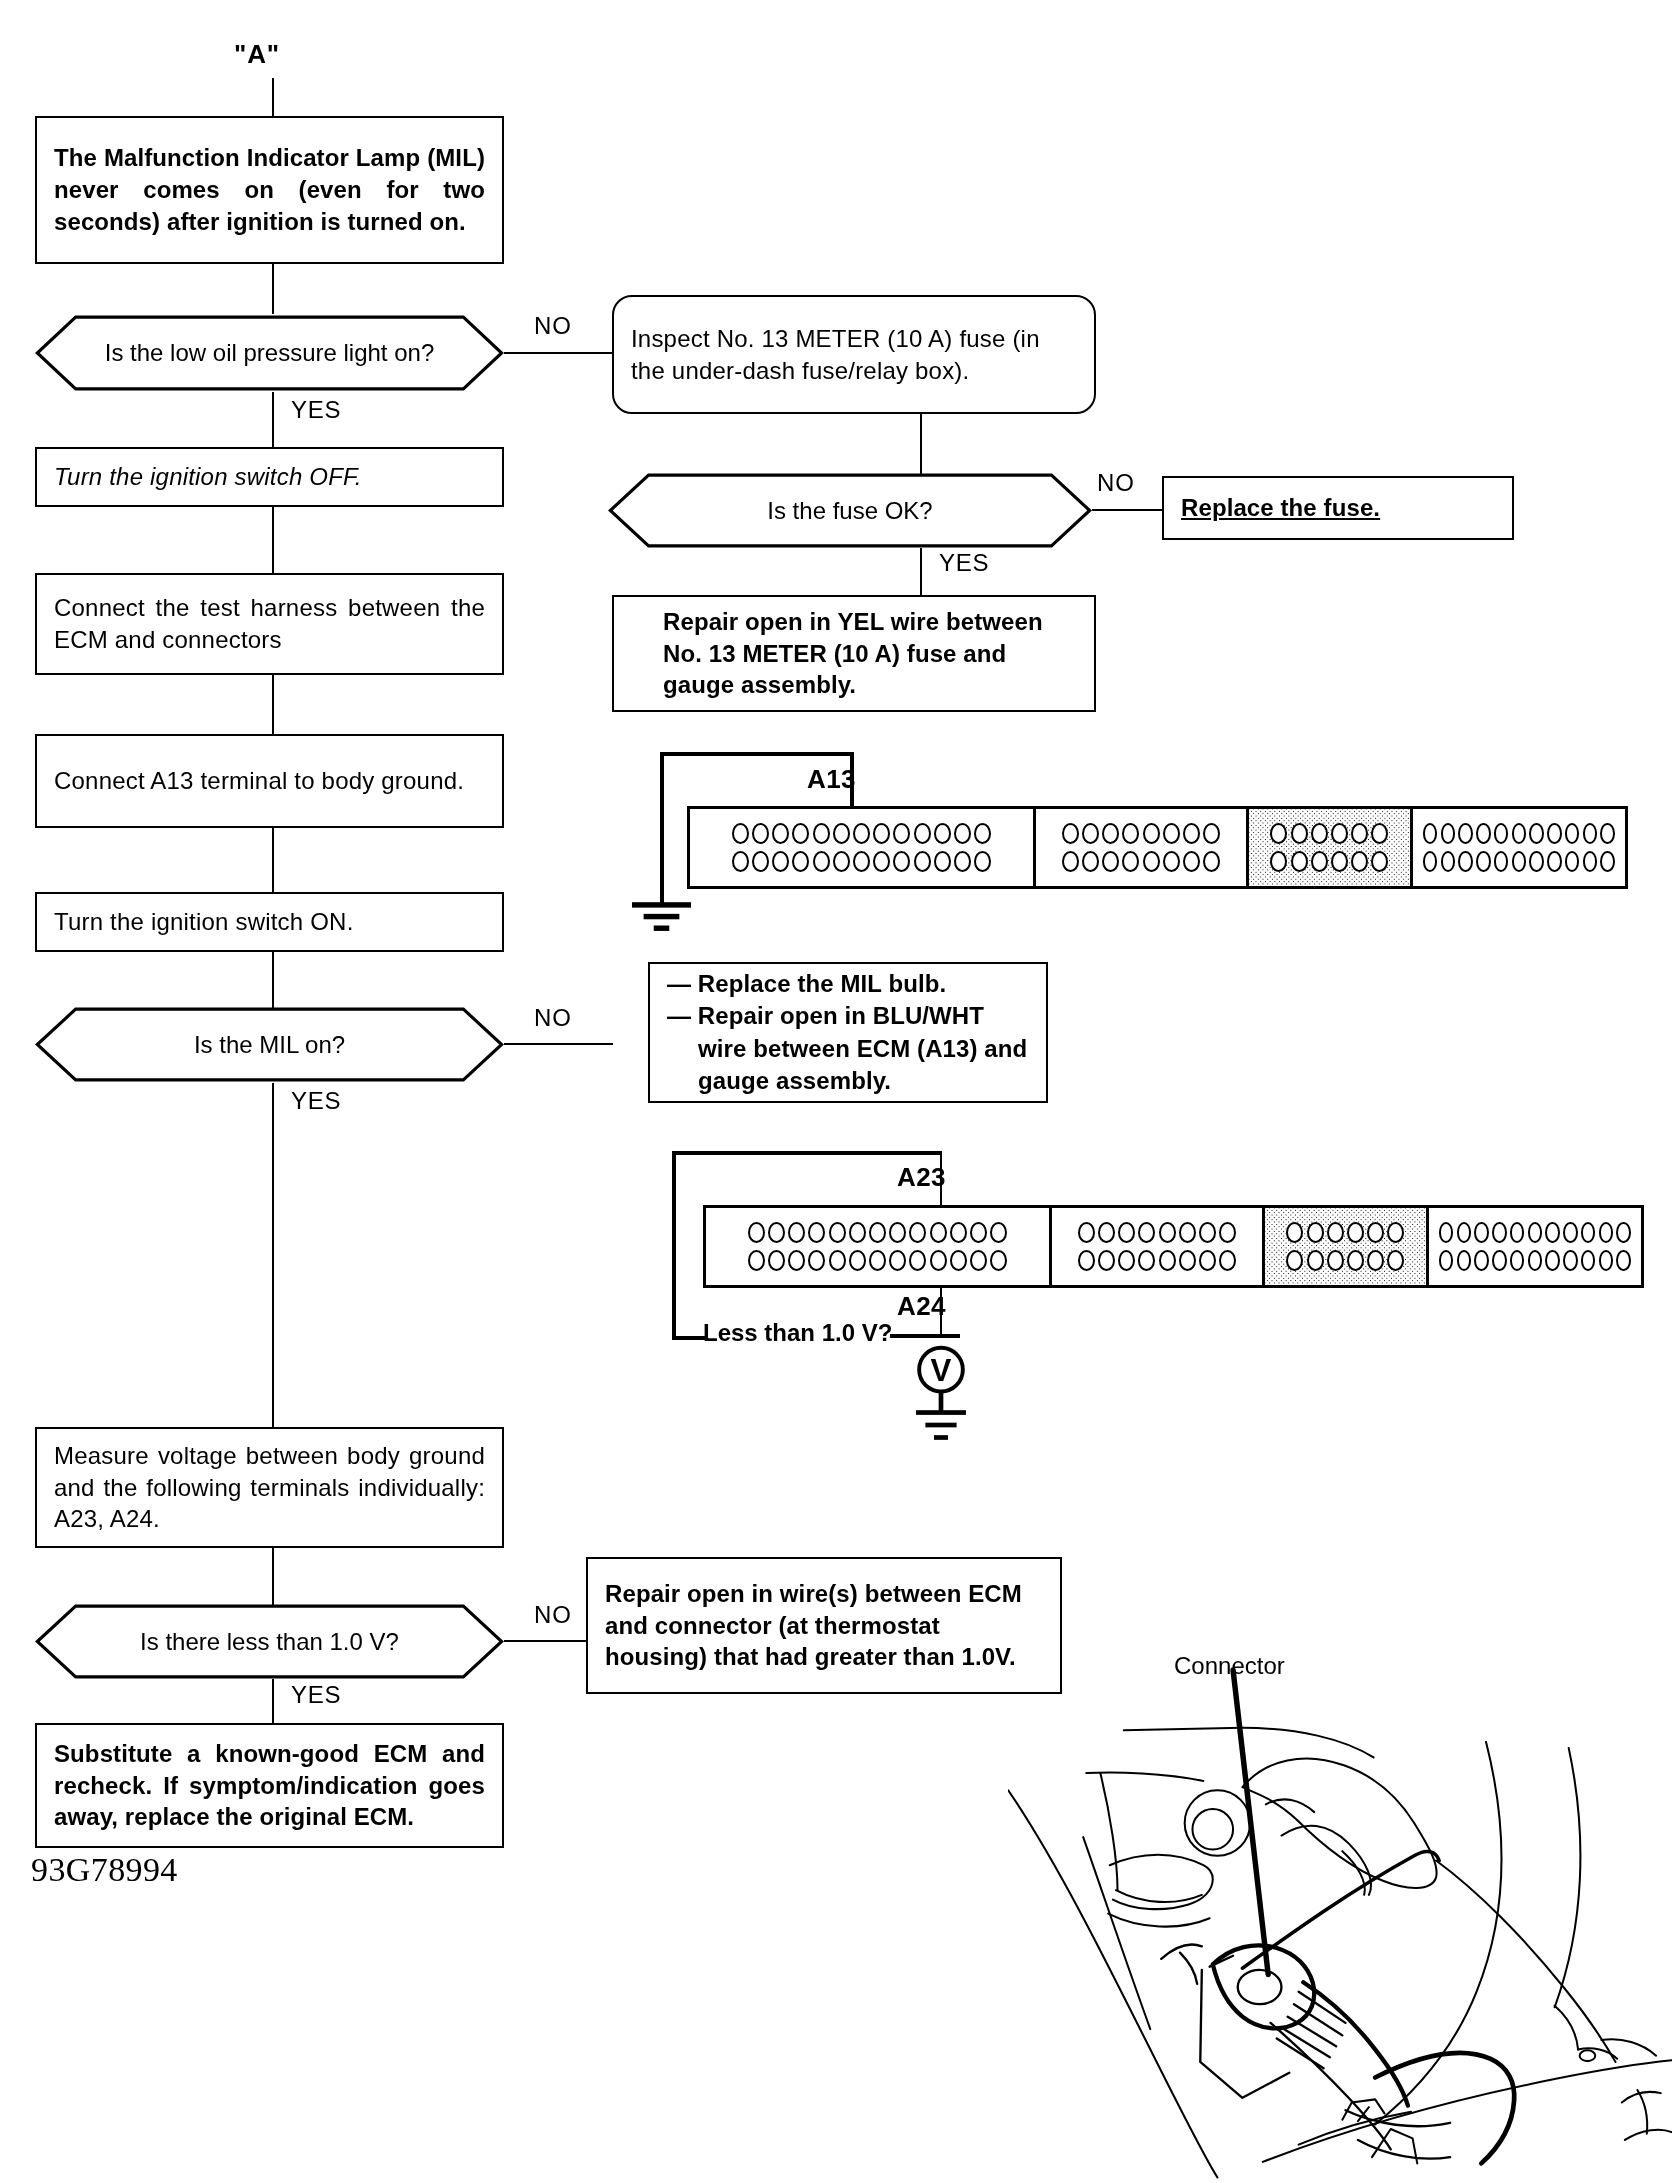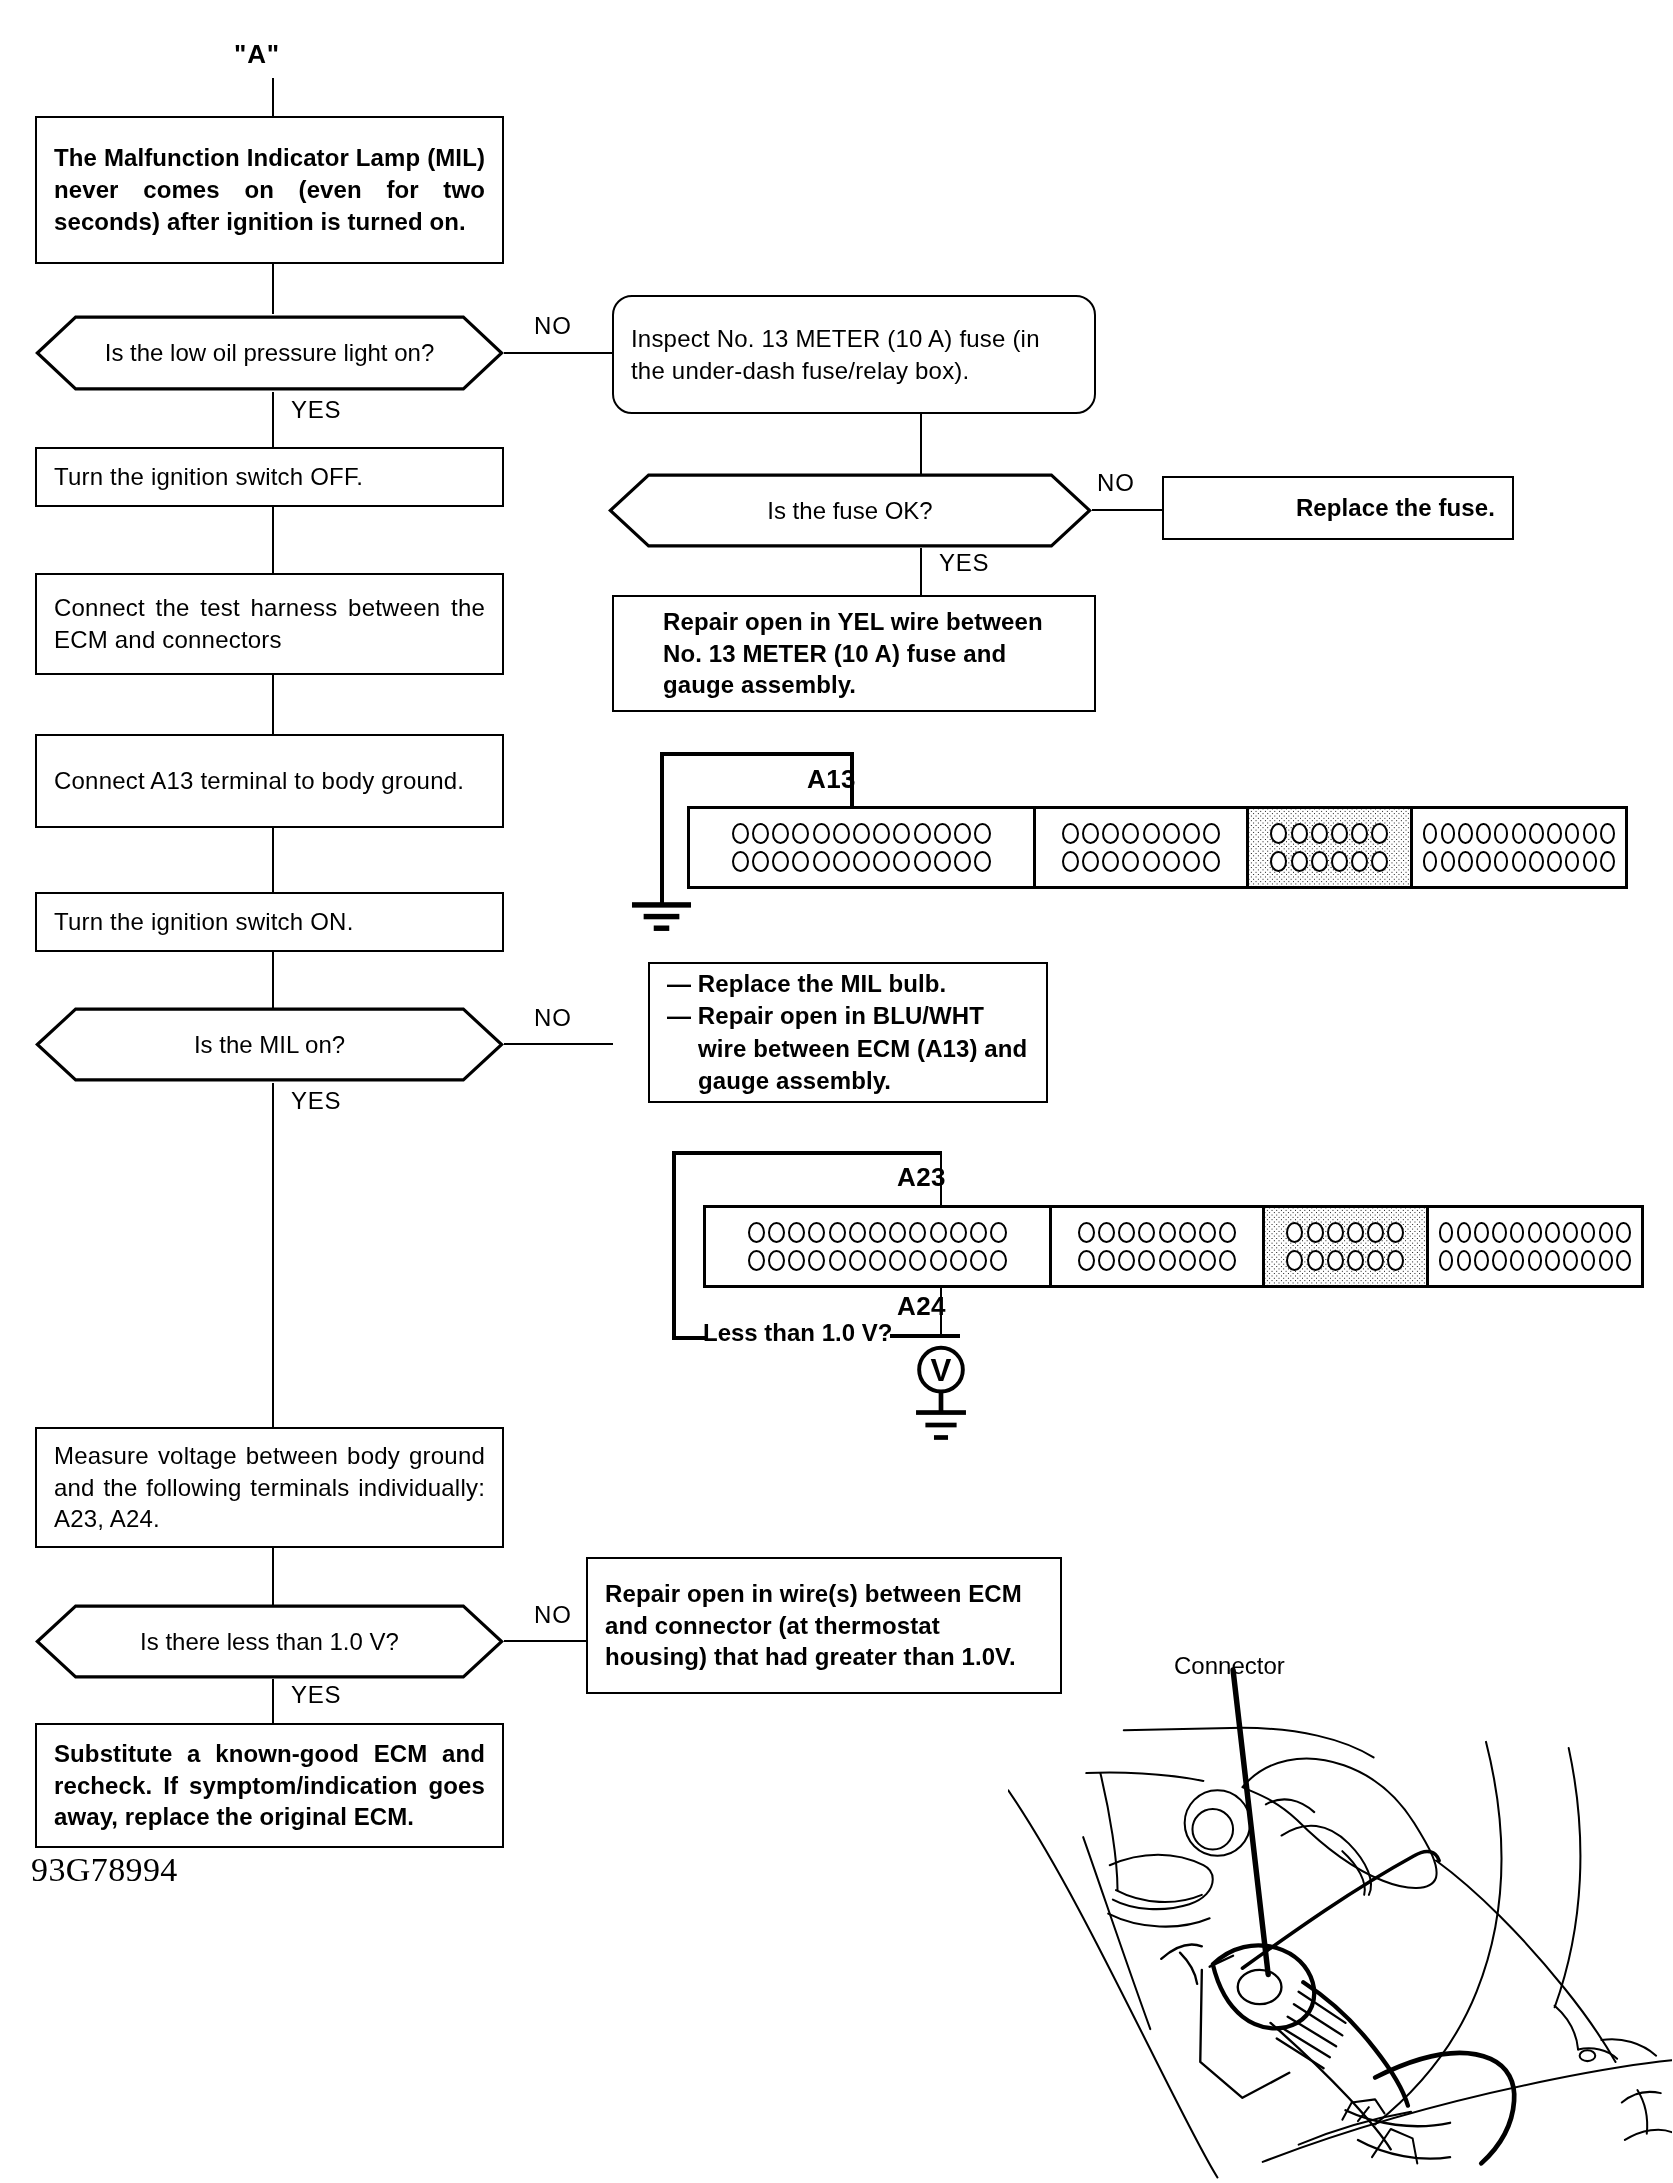--- a/index.html
+++ b/index.html
@@ -76,21 +76,21 @@
   <svg viewBox="0 0 600 100" preserveAspectRatio="none">
     <polygon points="3,50 52,4 548,4 597,50 548,96 52,96" fill="#fff" stroke="#000" stroke-width="4"></polygon>
   </svg>
   <span class="hlabel">Is the low oil pressure light on?</span>
 </div>
 <div class="hline" style="left:504px;top:352px;width:109px;"></div>
 <div class="branch" style="left:534px;top:312px;">NO</div>
 <div class="vline" style="left:272px;top:392px;height:70px;"></div>
 <div class="branch" style="left:291px;top:396px;">YES</div>
 
-<div class="box" style="left:35px;top:447px;width:469px;height:60px;">
+<div class="box" style="left:35px;top:447px;width:469px;height:60px;font-style:italic;">
   <div class="txt t-reg">Turn the ignition switch OFF.</div>
 </div>
 <div class="vline" style="left:272px;top:507px;height:69px;"></div>
 
 <div class="box" style="left:35px;top:573px;width:469px;height:102px;">
   <div class="txt t-reg t-just">Connect the test harness between the ECM and connectors</div>
 </div>
 <div class="vline" style="left:272px;top:674px;height:63px;"></div>
 
 <div class="box" style="left:35px;top:734px;width:469px;height:94px;">
@@ -146,21 +146,21 @@
     <polygon points="3,49 52,4 568,4 617,49 568,94 52,94" fill="#fff" stroke="#000" stroke-width="4"></polygon>
   </svg>
   <span class="hlabel">Is the fuse OK?</span>
 </div>
 <div class="hline" style="left:1092px;top:509px;width:70px;"></div>
 <div class="branch" style="left:1097px;top:469px;">NO</div>
 <div class="vline" style="left:920px;top:548px;height:50px;"></div>
 <div class="branch" style="left:939px;top:549px;">YES</div>
 
 <div class="box" style="left:1162px;top:476px;width:352px;height:64px;">
-  <div class="txt t-bold" style="text-align:right;">Replace the fuse.</div>
+  <div class="txt t-bold" style="text-align:left;text-decoration:underline;">Replace the fuse.</div>
 </div>
 
 <div class="box" style="left:612px;top:595px;width:484px;height:117px;padding-left:32px;">
   <div class="txt t-bold">Repair open in YEL wire between No. 13 METER (10 A) fuse and gauge assembly.</div>
 </div>
 
 <div class="thickh" style="left:660px;top:752px;width:191px;"></div>
 <div class="thickv" style="left:660px;top:752px;height:154px;"></div>
 <div class="thickv" style="left:850px;top:752px;height:68px;"></div>
 

